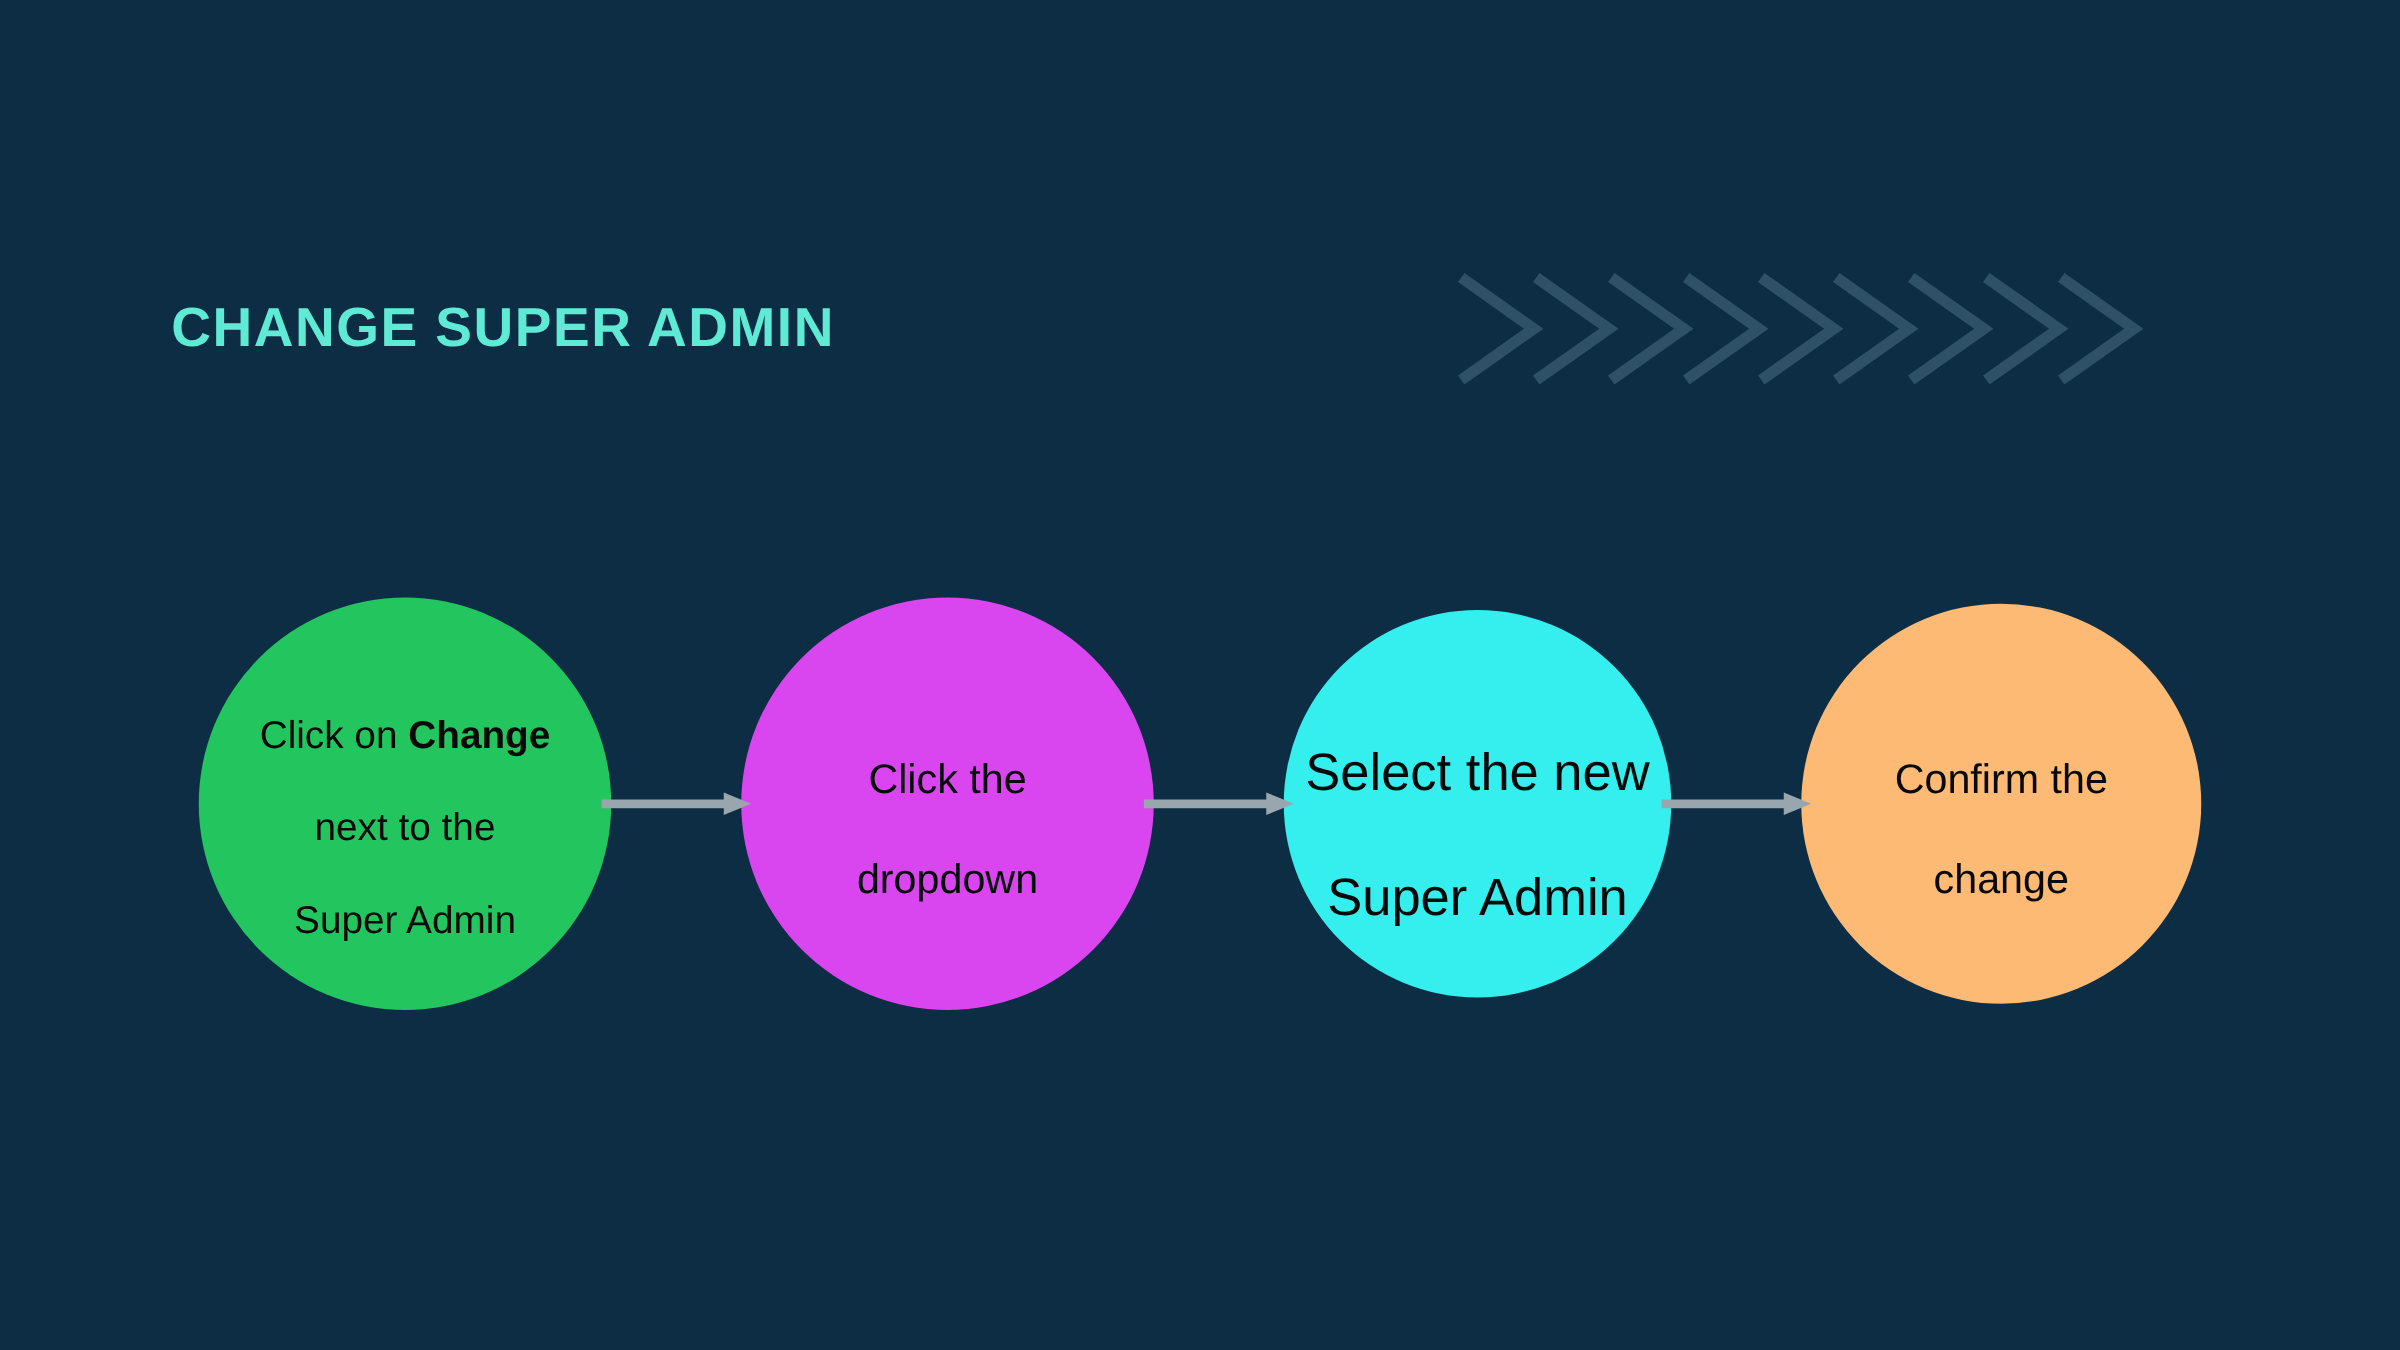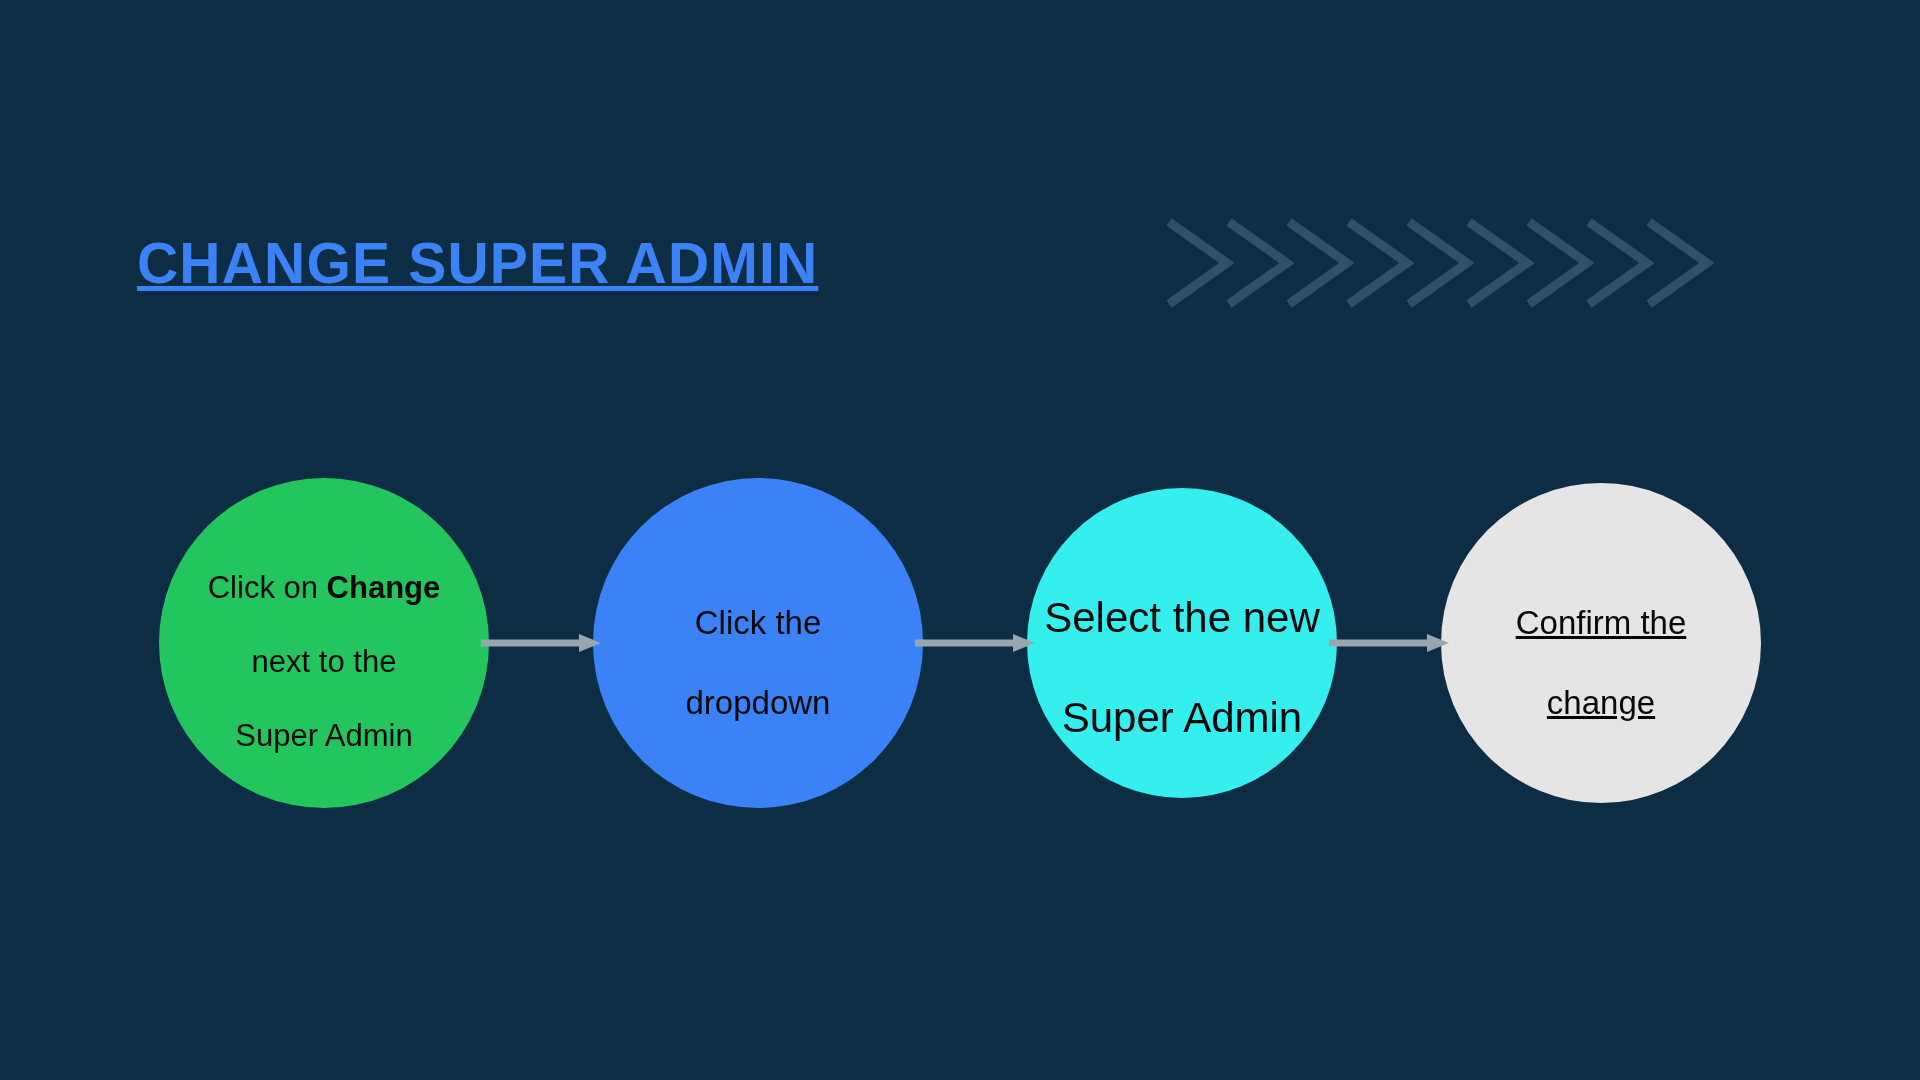--- a/index.html
+++ b/index.html
@@ -25,28 +25,27 @@
     position: absolute;
     left: 137px;
     top: 218px;
     width: 1000px;
     height: 90px;
     display: flex;
     align-items: center;
   }
   #page-title {
     font-family: "Liberation Sans", sans-serif;
-    font-size: 57px;
+    font-size: 44px;
     font-weight: bold;
     letter-spacing: 1.2px;
-    color: #3b82f6;
+    color: #5eead4;
     line-height: 1;
     white-space: nowrap;
     margin: 0;
-    text-decoration: underline;
   }
 
   
   #chevron-decoration {
     position: absolute;
     left: 1165px;
     top: 208px;
     width: 620px;
     height: 110px;
     display: flex;
@@ -147,21 +146,21 @@
       </div>
     </div>
 
     <div class="flow-arrow">
       <svg width="120" height="26" viewBox="0 0 120 26" xmlns="http://www.w3.org/2000/svg">
         <line x1="0" y1="13" x2="102" y2="13" stroke="#9aa6ad" stroke-width="7"></line>
         <polygon points="98,4 120,13 98,22" fill="#9aa6ad"></polygon>
       </svg>
     </div>
 
-    <div class="step-circle circle-1" style="background:#3b82f6;">
+    <div class="step-circle circle-1" style="background:#d946ef;">
       <div class="step-label label-1">
         <span>Click the</span><br>
         <span>dropdown</span>
       </div>
     </div>
 
     <div class="flow-arrow">
       <svg width="120" height="26" viewBox="0 0 120 26" xmlns="http://www.w3.org/2000/svg">
         <line x1="0" y1="13" x2="102" y2="13" stroke="#9aa6ad" stroke-width="7"></line>
         <polygon points="98,4 120,13 98,22" fill="#9aa6ad"></polygon>
@@ -175,21 +174,21 @@
       </div>
     </div>
 
     <div class="flow-arrow">
       <svg width="120" height="26" viewBox="0 0 120 26" xmlns="http://www.w3.org/2000/svg">
         <line x1="0" y1="13" x2="102" y2="13" stroke="#9aa6ad" stroke-width="7"></line>
         <polygon points="98,4 120,13 98,22" fill="#9aa6ad"></polygon>
       </svg>
     </div>
 
-    <div class="step-circle circle-3" style="background:#e5e5e5;text-decoration:underline;">
+    <div class="step-circle circle-3" style="background:#fdba74;">
       <div class="step-label label-3">
         <span>Confirm the</span><br>
         <span>change</span>
       </div>
     </div>
 
     <div class="spacer-right"></div>
 
   </div>
 </div>

